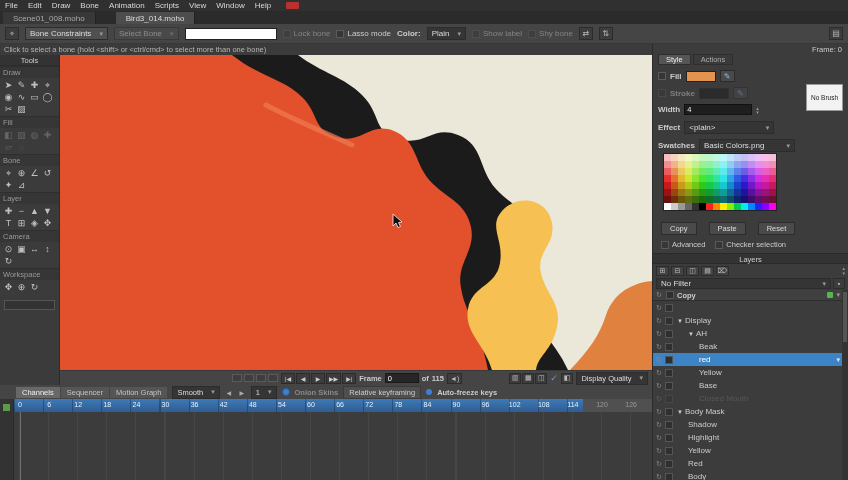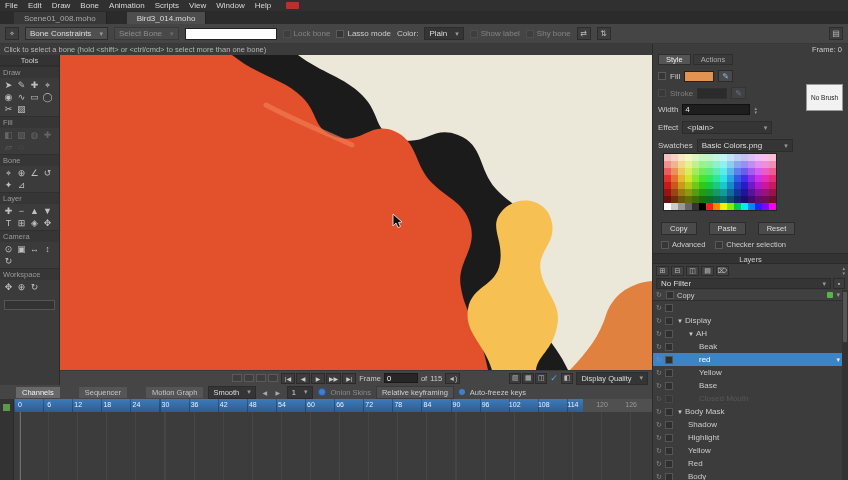--- a/index.html
+++ b/index.html
@@ -6,37 +6,37 @@
   body { background:#222; font-family:"Liberation Sans", sans-serif; }
   #app { position:relative; width:848px; height:480px; background:#3f3f3f; overflow:hidden; color:#ccc; font-size:8px; }
 
   
   .menubar { position:absolute; left:0; top:0; width:848px; height:11px; background:#303030; display:flex; align-items:center; }
   .menu-items { display:flex; }
   .menu-item { padding:0 5px; font-size:8px; color:#d8d8d8; line-height:11px; }
   .record-icon { width:13px; height:7px; background:#b8312f; margin-left:10px; border-radius:1px; }
 
   
-  .tabbar { position:absolute; left:0; top:11px; width:848px; height:13px; background:#2b2b2b; display:flex; align-items:flex-end; padding-left:14px; }
+  .tabbar { position:absolute; left:0; top:11px; width:848px; height:13px; background:#2b2b2b; display:flex; align-items:flex-end; padding-left:3px; }
   .doc-tab { height:12px; padding:0 10px; font-size:8px; background:#383838; color:#a8a8a8; border-right:1px solid #222; display:flex; align-items:center; }
   .doc-tab.active { background:#4d4d4d; color:#ddd;margin-left:20px; }
 
   
   .toolbar { position:absolute; left:0; top:24px; width:848px; height:20px; background:#454545; border-bottom:1px solid #383838; display:flex; align-items:center; gap:6px; padding:0 5px; font-size:8px; color:#ccc; }
   .icon-btn { min-width:14px; height:13px; background:#3d3d3d; border:1px solid #2c2c2c; color:#bbb; display:flex; align-items:center; justify-content:center; font-size:8px; padding:0 2px; }
   .icon-btn.small { min-width:12px; height:11px; font-size:7px; }
   .dropdown { height:13px; background:#505050; border:1px solid #2c2c2c; display:flex; align-items:center; gap:8px; padding:0 4px; color:#ddd; white-space:nowrap; }
   .dropdown.dark { background:#353535; }
   .caret { font-size:7px; color:#999; }
   .dim { opacity:.45; }
   .text-input { width:92px; height:12px; background:#fff; border:1px solid #222; font-size:8px; }
   .check { display:flex; align-items:center; gap:3px; white-space:nowrap; }
   .cb { width:8px; height:8px; background:#363636; border:1px solid #5a5a5a; display:inline-block; flex:none; }
   .spacer { flex:1; }
-  .lbl { white-space:nowrap; }
+  .lbl { white-space:nowrap;font-weight:bold; }
 
   
   .statusbar { position:absolute; left:0; top:44px; width:652px; height:11px; background:#3b3b3b; color:#b5b5b5; font-size:7.5px; padding:1px 4px; white-space:nowrap; overflow:hidden; }
 
   
   .tools { position:absolute; left:0; top:55px; width:60px; height:330px; background:#3b3b3b; border-right:1px solid #2a2a2a; overflow:hidden; }
   .tools-title { height:11px; background:#333; color:#ccc; font-size:7.5px; text-align:center; line-height:11px; border-bottom:1px solid #2c2c2c; }
   .tool-section-label { padding:1px 3px; color:#999; font-size:7.5px; background:#363636; border-top:1px solid #2f2f2f; }
   .tool-grid { display:flex; flex-wrap:wrap; padding:1px 2px; }
   .tool { width:13px; height:12px; display:flex; align-items:center; justify-content:center; color:#c0c0c0; font-size:9px; }
@@ -54,21 +54,21 @@
   .transport { display:flex; gap:1px; }
   .tbtn { height:11px; min-width:14px; background:#3c3c3c; border:1px solid #2b2b2b; color:#ccc; font-size:6px; display:flex; align-items:center; justify-content:center; padding:0 2px; }
   .frame-input { width:34px; height:10px; background:#262626; color:#fff; border:1px solid #1a1a1a; font-size:7.5px; padding:0 2px; }
   .view-icons { display:flex; gap:1px; }
   .vbtn { width:12px; height:11px; background:#3c3c3c; border:1px solid #2b2b2b; font-size:7px; color:#bbb; display:flex; align-items:center; justify-content:center; }
   .bluecheck { color:#5aa0e8; font-size:9px; }
 
   
   .timeline { position:absolute; left:0; top:385px; width:652px; height:95px; background:#3a3a3a; }
   .tl-tabrow { position:absolute; left:0; top:0; right:0; height:14px; background:#454545; display:flex; align-items:center; gap:5px; padding-left:16px; font-size:7.5px; }
-  .tl-tabs { display:flex; gap:19px;text-align:center; }
+  .tl-tabs { display:flex; gap:1px;text-align:center; }
   .tl-tab { padding:0 6px; height:11px; background:#555; color:#c5c5c5; display:flex; align-items:center; }
   .tl-tab.active { background:#686868; color:#f0f0f0; }
   .navbtn { font-size:6px; color:#aaa; width:8px; text-align:center; }
   .blue-circle { width:8px; height:8px; border-radius:50%; background:#3f7fd0; border:1px solid #2a5a9a; flex:none; }
   .blue-dot { width:6px; height:6px; border-radius:50%; background:#3f7fd0; flex:none; }
   .tl-btn { background:#4f4f4f; border:1px solid #3a3a3a; padding:1px 5px; color:#ccc; white-space:nowrap; }
   .lbl.dimtext { color:#8a8a8a; }
   .tl-left { position:absolute; left:0; top:14px; width:14px; bottom:0; background:#333; border-right:1px solid #2b2b2b; }
   .green-ic { display:block; width:7px; height:7px; background:#5a9a4a; margin:5px 3px; }
   .ruler { position:absolute; left:14px; right:0; top:14px; height:13px; background:#505050; overflow:hidden; }

